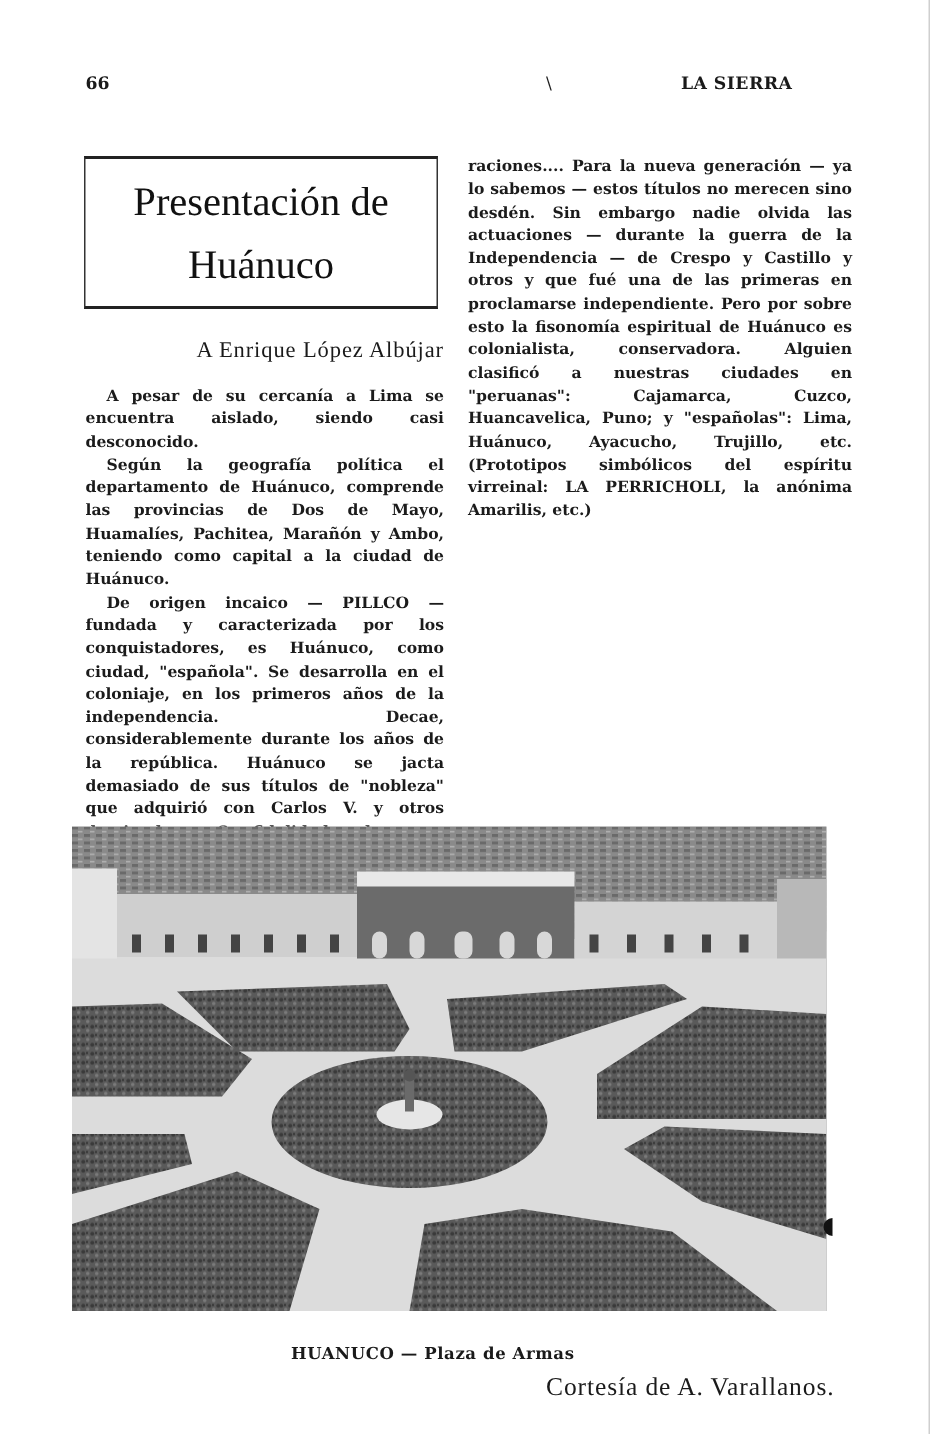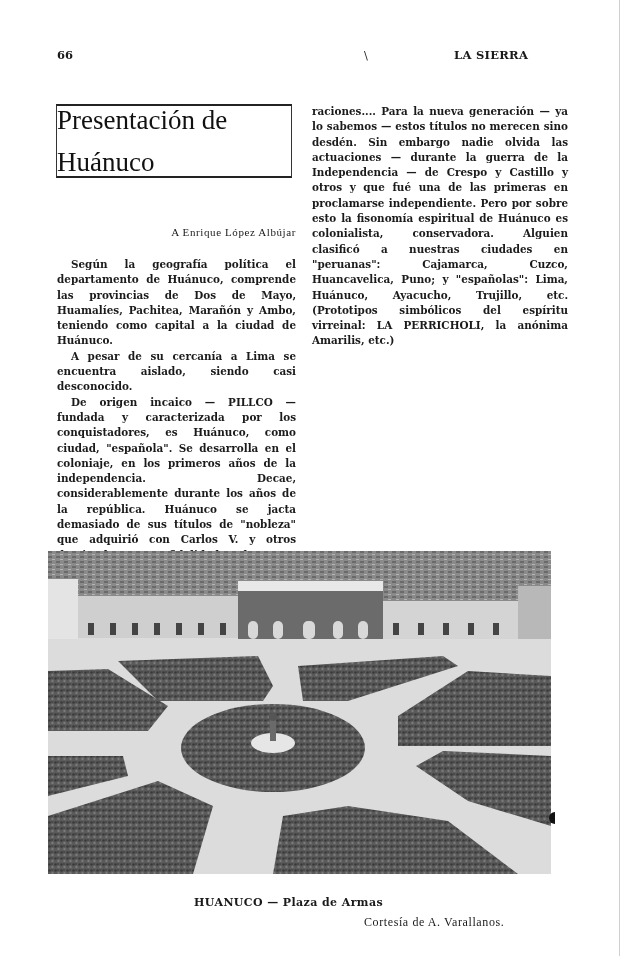--- a/index.html
+++ b/index.html
@@ -14,31 +14,31 @@
     }
     .running-head {
       position: absolute; top: 44px; left: 0; width: 550px; height: 20px;
       font-family: "DejaVu Serif", serif; font-weight: bold; font-size: 11.5px;
     }
     .page-number { position: absolute; left: 57px; top: 4px; }
     .slash-mark { position: absolute; left: 364px; top: 4px; font-weight: normal; }
     .journal-title { position: absolute; left: 454px; top: 4px; letter-spacing: 0.3px; text-align: center; }
 
     .title-box {
-      position: absolute; left: 56px; top: 104px; width: 236px; height: 74px;
+      position: absolute; left: 56px; top: 104px; width: 236px; height: 102px;
       border-top: 2px solid #222; border-bottom: 2px solid #222;
       border-left: 1.5px solid #333; border-right: 1.5px solid #333;
       box-sizing: border-box;
-      display: flex; flex-direction: column; align-items: flex-start; justify-content: center;
+      display: flex; flex-direction: column; align-items: center; justify-content: center;
       font-family: "Liberation Serif", "DejaVu Serif", serif;
       font-size: 27px; line-height: 42px; color: #111;
     }
     .dedication {
       position: absolute; left: 0; width: 296px; top: 226px; text-align: right;
-      font-family: "Liberation Serif", serif; font-size: 11px; letter-spacing: 0.6px;
+      font-family: "Liberation Serif", serif; font-size: 15px; letter-spacing: 0.6px;
     }
 
     .col {
       position: absolute; font-family: "DejaVu Serif", serif; font-weight: bold;
       font-size: 10.4px; line-height: 15.3px; text-align: justify; color: #1b1b1b;
     }
     .col-left { left: 57px; top: 257px; width: 239px; }
     .col-right { left: 312px; top: 104px; width: 256px; }
     .col p { margin: 0; text-indent: 0; }
     .col p.indent { text-indent: 14px; }
@@ -51,21 +51,21 @@
     .photo-mark {
       position: absolute; left: 549px; top: 812px; width: 6px; height: 12px;
       background: #111; border-radius: 6px 0 0 6px;
     }
     .caption {
       position: absolute; left: 194px; top: 884px;
       font-family: "DejaVu Serif", serif; font-weight: bold; font-size: 11px; letter-spacing: 0.4px; margin-top: 12px;
     }
     .credit {
       position: absolute; left: 364px; top: 915px;
-      font-family: "Liberation Serif", serif; font-size: 12px; letter-spacing: 0.6px;
+      font-family: "Liberation Serif", serif; font-size: 17px; letter-spacing: 0.6px;
     }
   </style>
 </head>
 <body>
 
 <div class="page-edge"></div>
 
 <div class="running-head">
   <span class="page-number">66</span>
   <span class="slash-mark">\</span>
@@ -73,22 +73,22 @@
 </div>
 
 <div class="title-box">
   <div>Presentación de</div>
   <div>Huánuco</div>
 </div>
 
 <div class="dedication">A Enrique López Albújar</div>
 
 <div class="col col-left">
+  <p class="indent">A pesar de su cercanía a Lima se encuentra aislado, siendo casi desconocido.</p>
   <p class="indent">Según la geografía política el departamento de Huánuco, comprende las provincias de Dos de Mayo, Huamalíes, Pachitea, Marañón y Ambo, teniendo como capital a la ciudad de Huánuco.</p>
-  <p class="indent">A pesar de su cercanía a Lima se encuentra aislado, siendo casi desconocido.</p>
   <p class="indent">De origen incaico — PILLCO — fundada y caracterizada por los conquistadores, es Huánuco, como ciudad, "española". Se desarrolla en el coloniaje, en los primeros años de la independencia. Decae, considerablemente durante los años de la república. Huánuco se jacta demasiado de sus títulos de "nobleza" que adquirió con Carlos V. y otros dominadores. Su fidelidad a la causa opresora le hizo acreedora a tales conside-</p>
 </div>
 
 <div class="col col-right">
   <p>raciones.... Para la nueva generación — ya lo sabemos — estos títulos no merecen sino desdén. Sin embargo nadie olvida las actuaciones — durante la guerra de la Independencia — de Crespo y Castillo y otros y que fué una de las primeras en proclamarse independiente. Pero por sobre esto la fisonomía espiritual de Huánuco es colonialista, conservadora. Alguien clasificó a nuestras ciudades en "peruanas": Cajamarca, Cuzco, Huancavelica, Puno; y "españolas": Lima, Huánuco, Ayacucho, Trujillo, etc. (Prototipos simbólicos del espíritu virreinal: LA PERRICHOLI, la anónima Amarilis, etc.)</p>
 </div>
 
 <div class="photo" title="Aerial photograph of the Plaza de Armas of Huánuco with central fountain, garden beds, radiating paths and colonial buildings">
   <svg width="503" height="323" viewBox="0 0 503 323" xmlns="http://www.w3.org/2000/svg">
     <defs>

